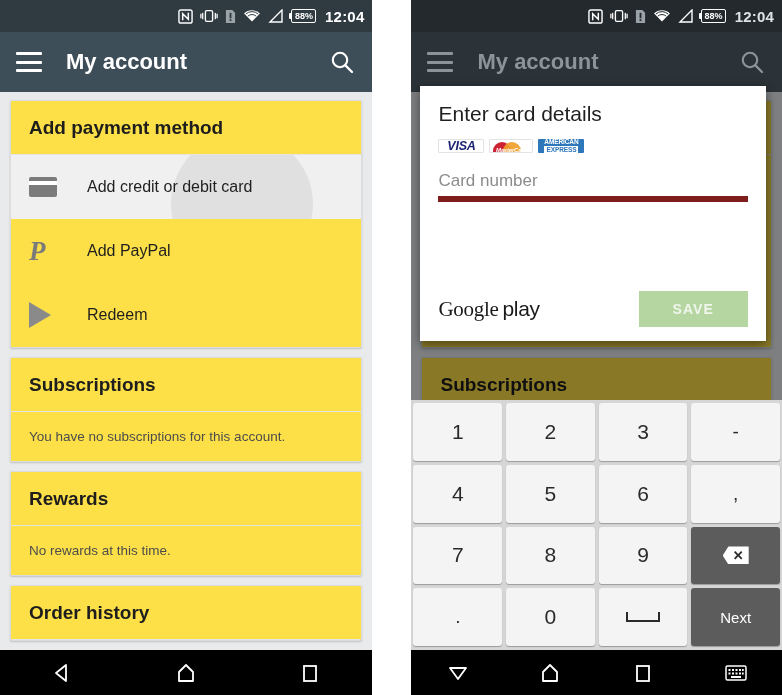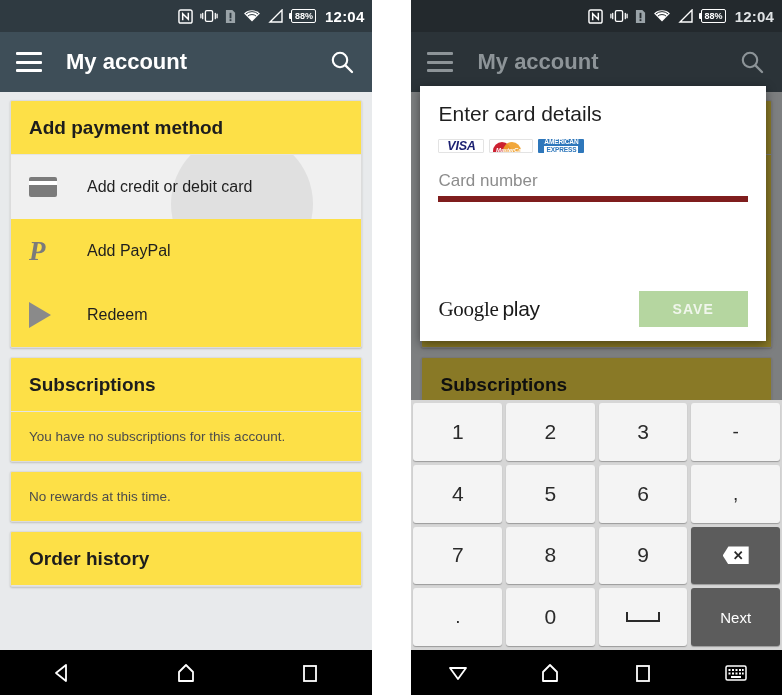--- a/index.html
+++ b/index.html
@@ -456,20 +456,21 @@
           <div class="row-label">Redeem</div>
         </div>
       </div>
 
       <div class="card">
         <div class="card-header">Subscriptions</div>
         <div class="card-note">You have no subscriptions for this account.</div>
       </div>
 
       <div class="card">
+        <div class="card-header">Rewards</div>
         <div class="card-note">No rewards at this time.</div>
       </div>
 
       <div class="card">
         <div class="card-header">Order history</div>
       </div>
     </div>
 
     <div class="navbar">
       <div class="nav-btn">

